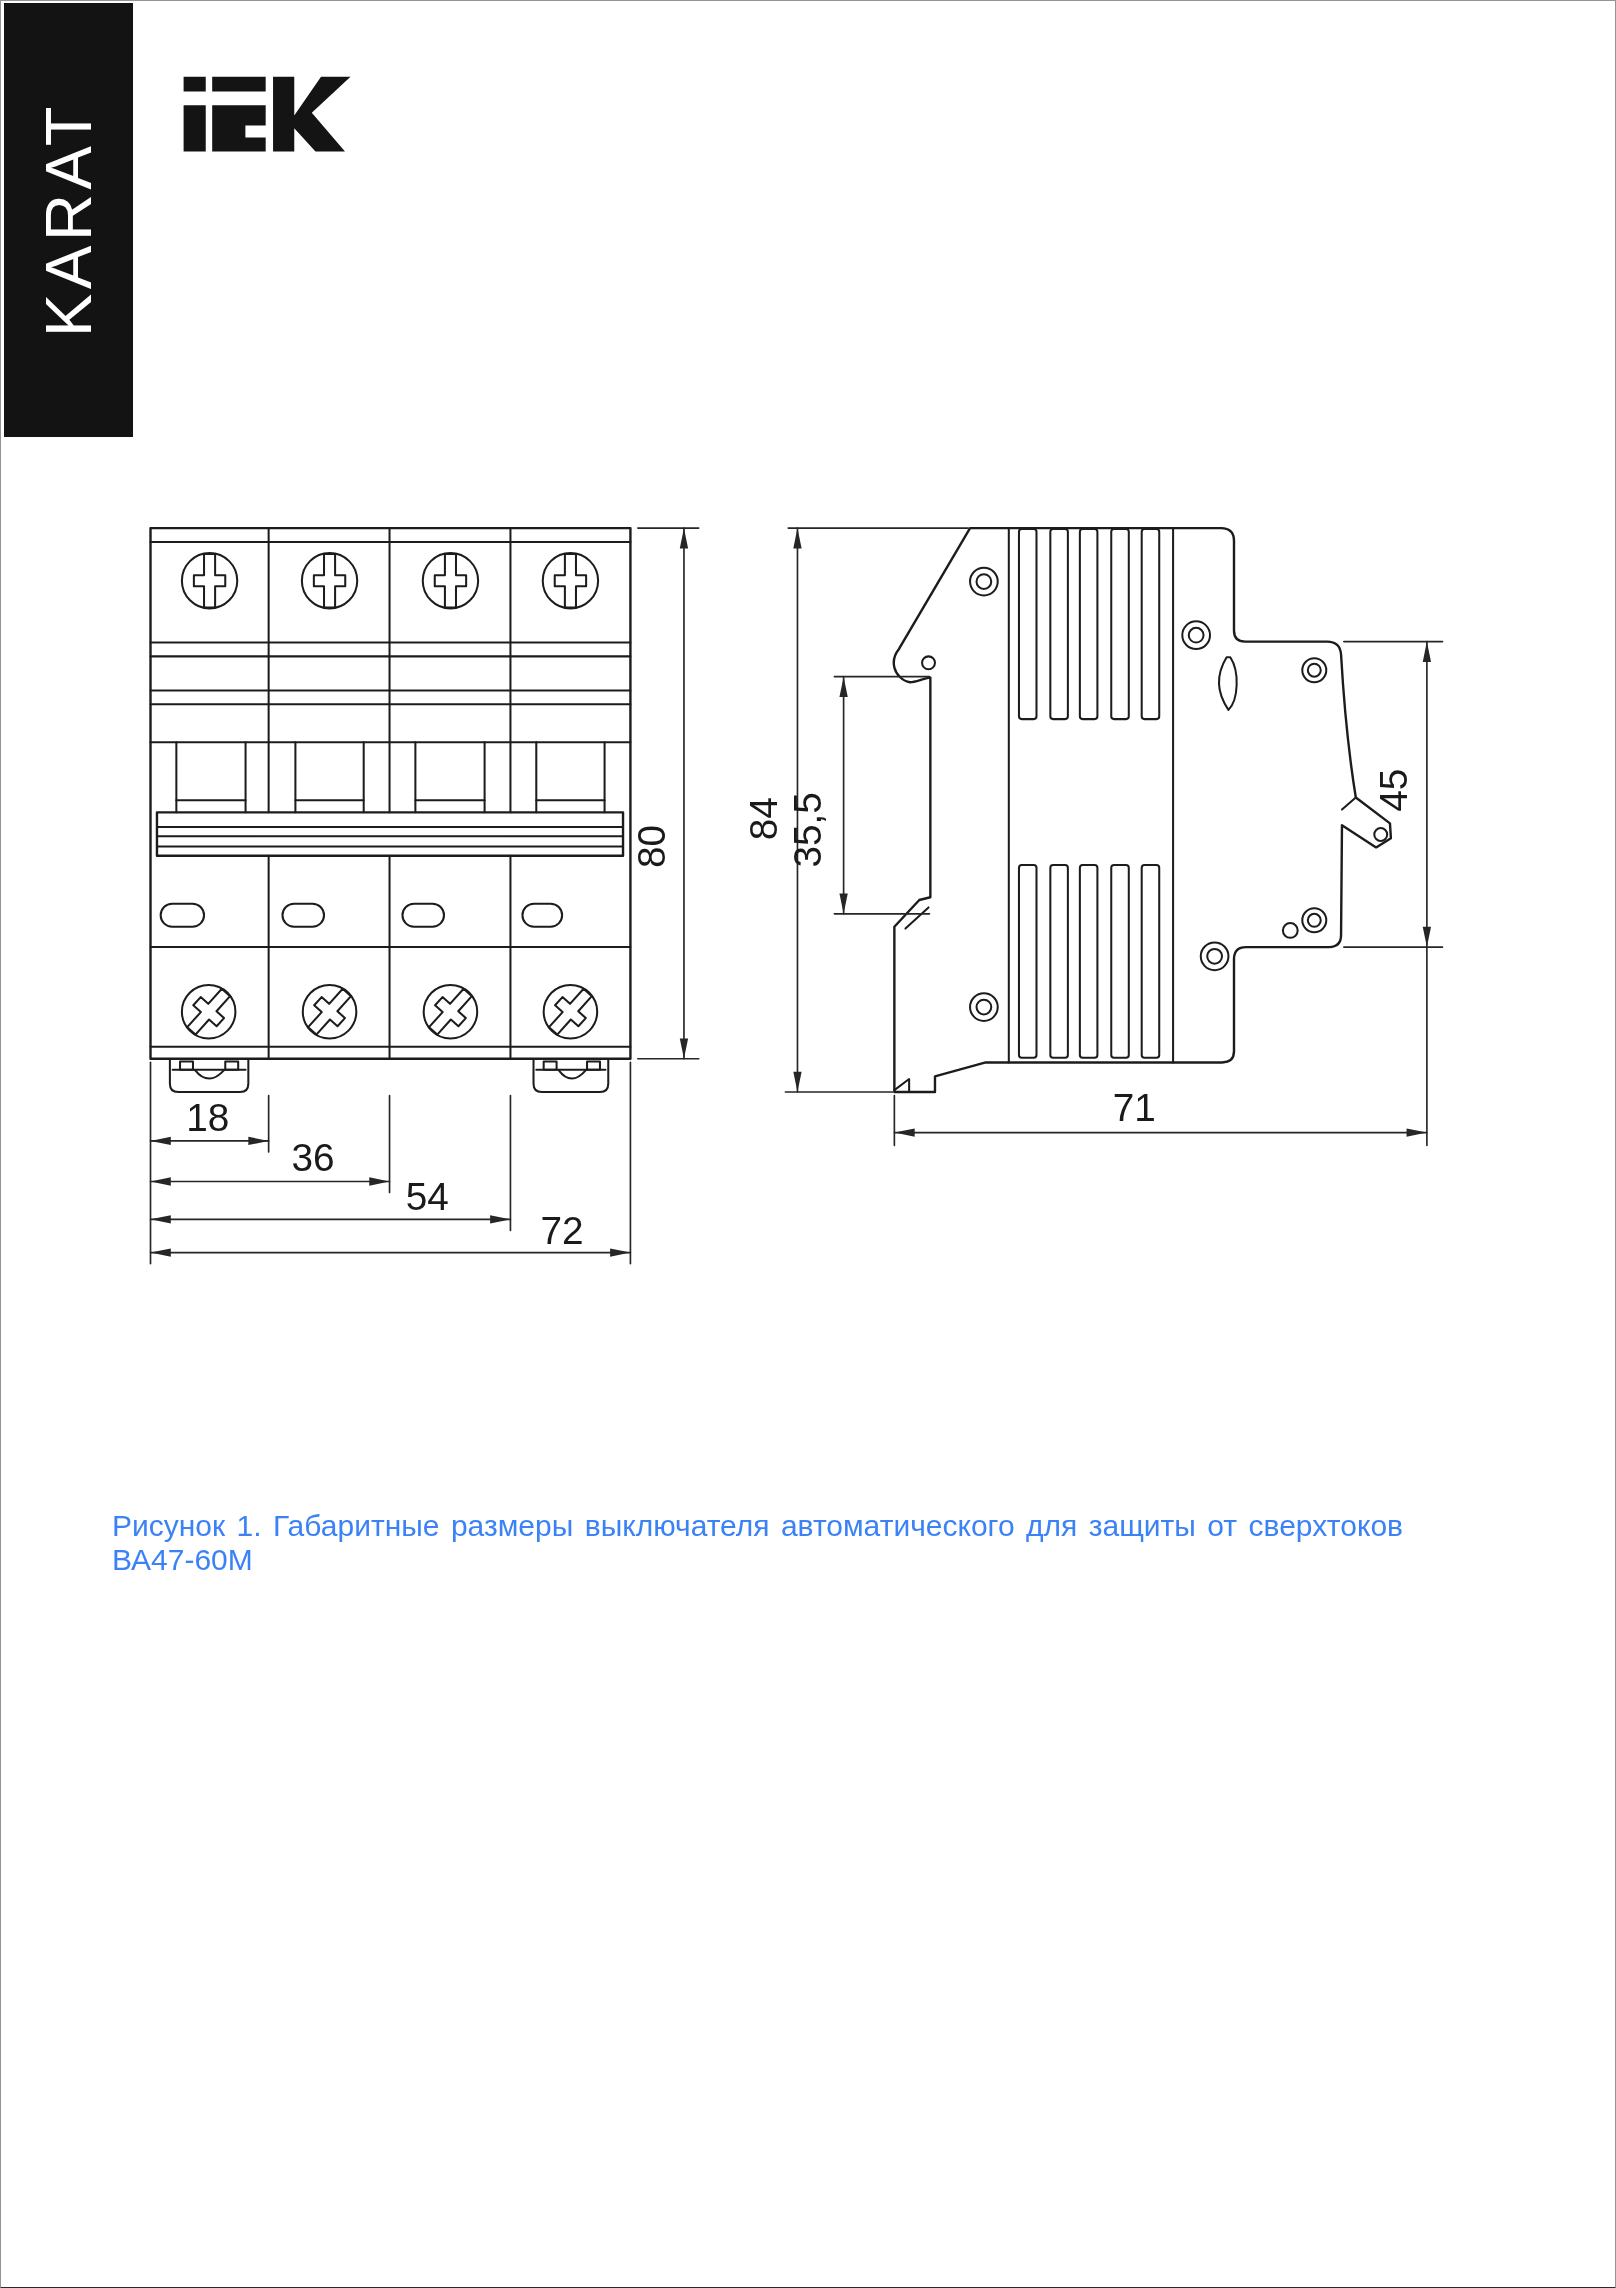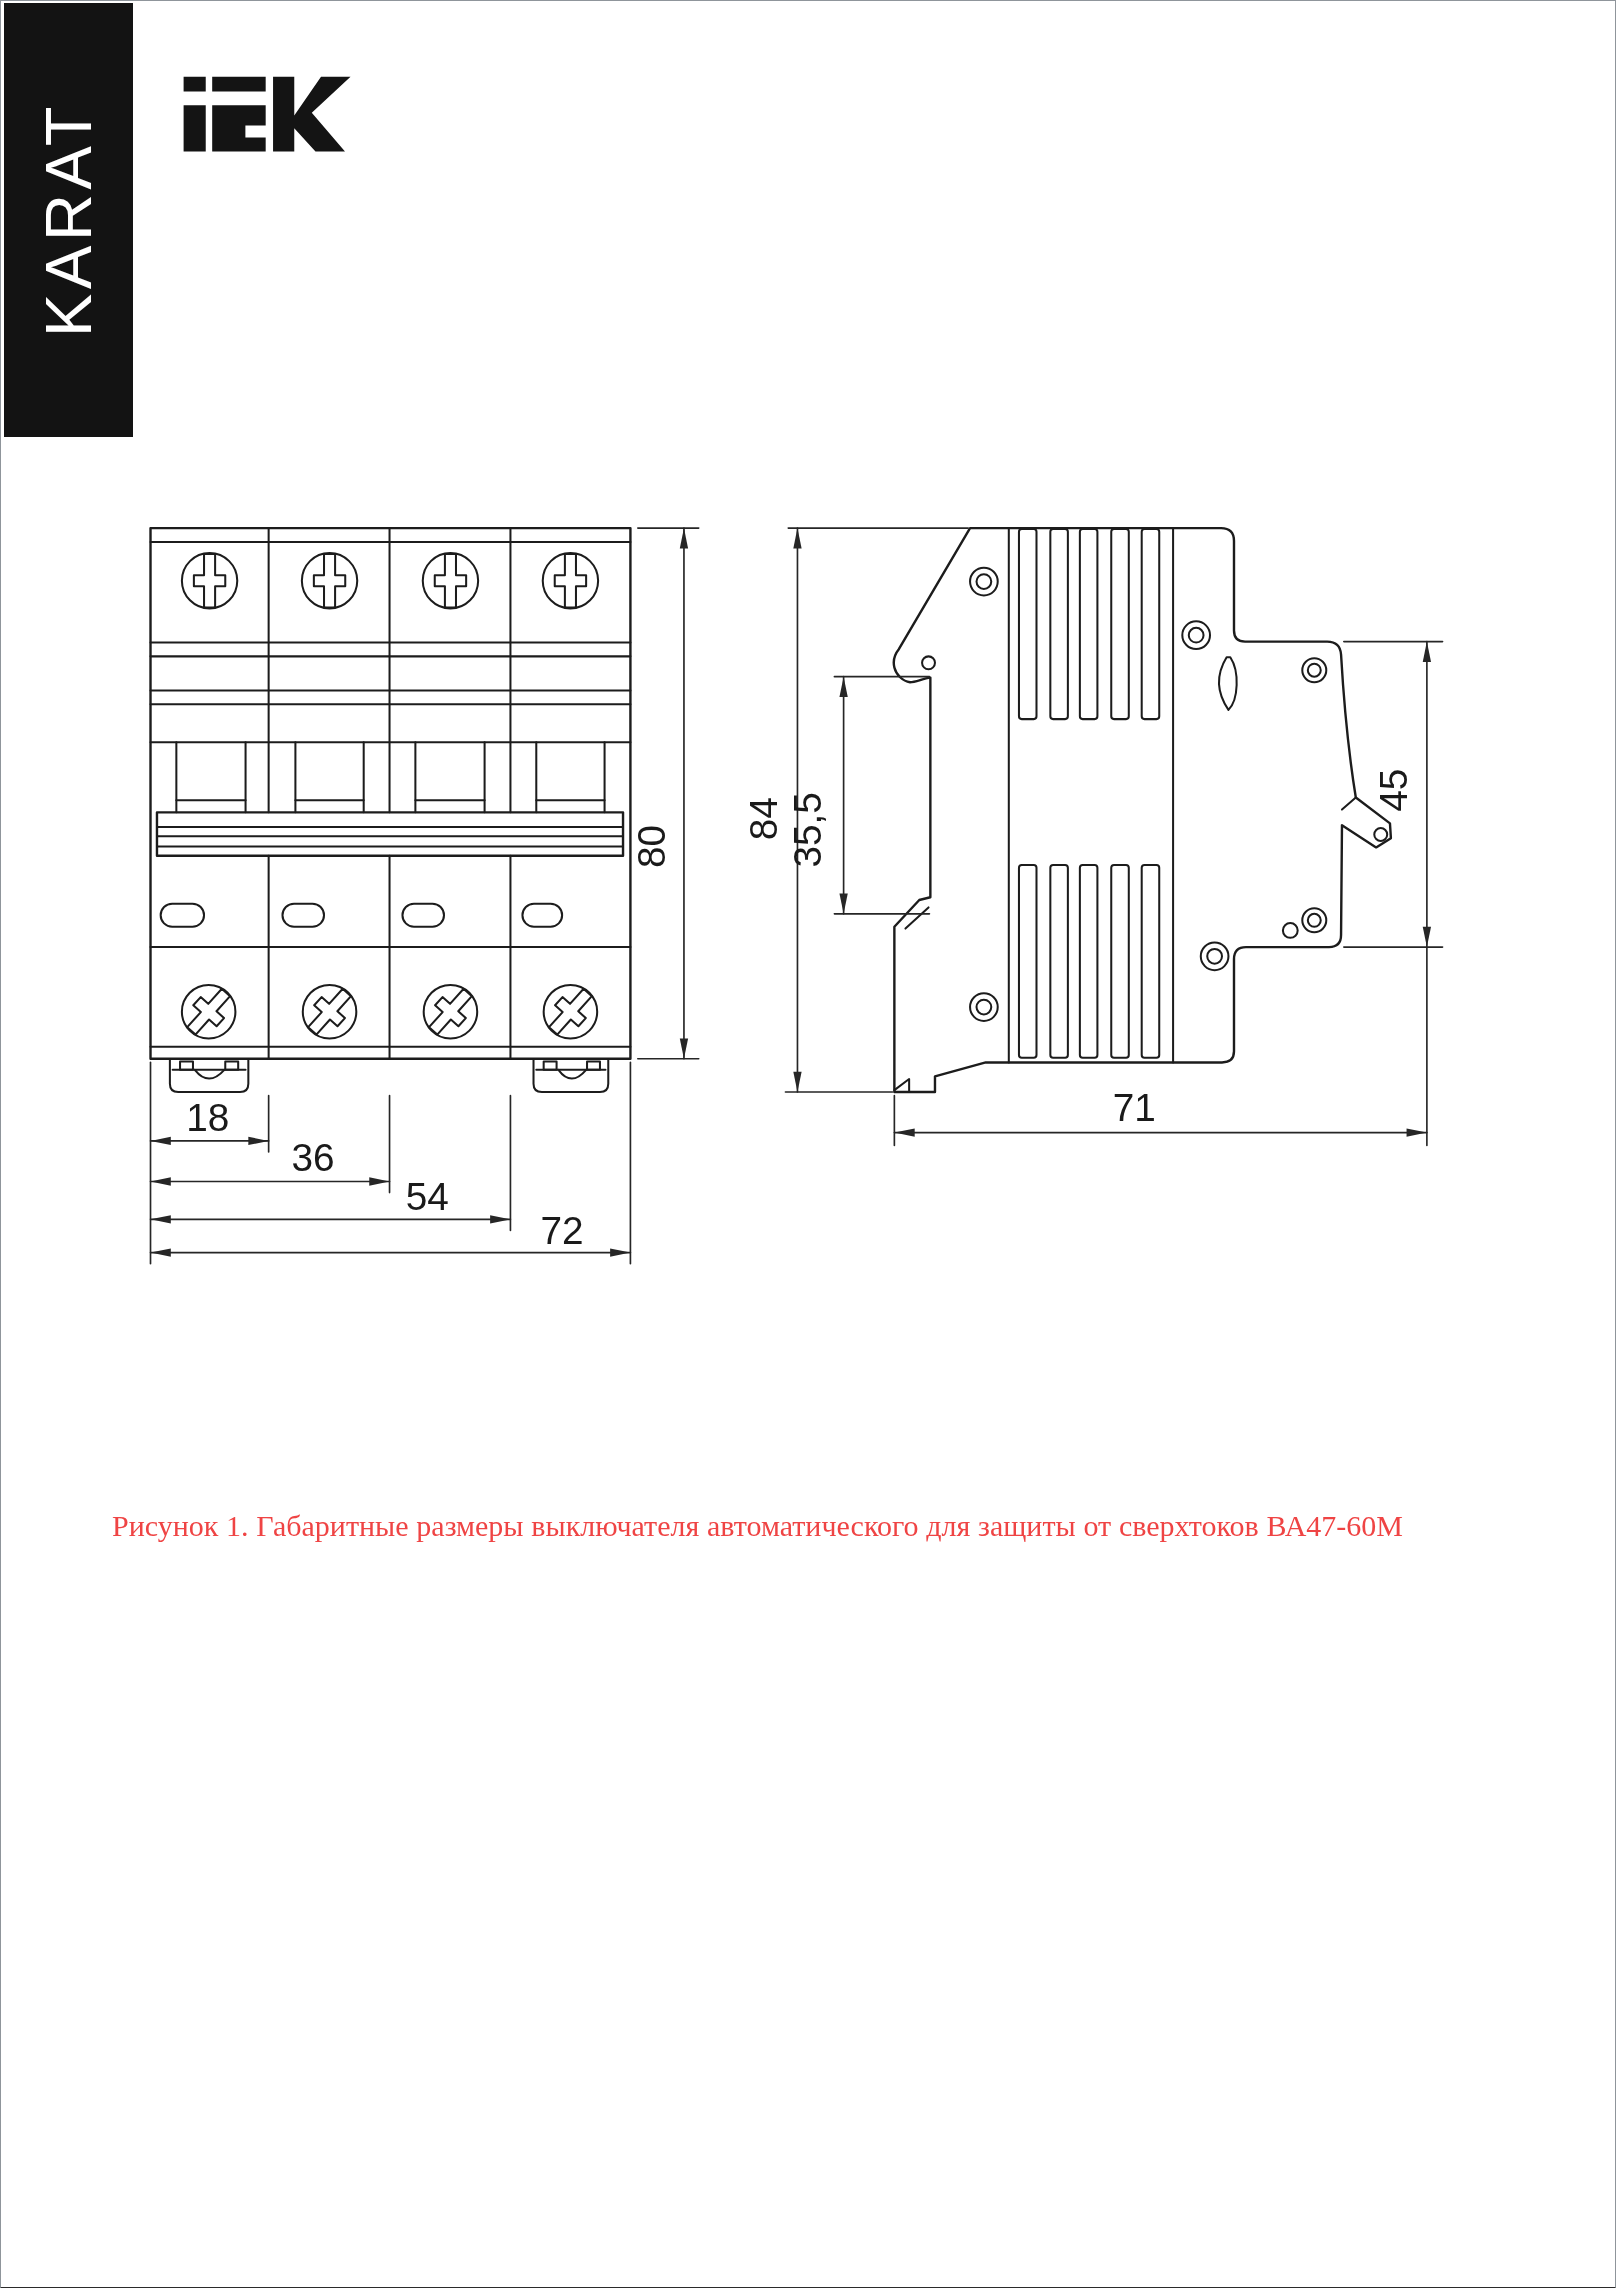--- a/index.html
+++ b/index.html
@@ -24,24 +24,23 @@
   }
   #logo-svg{position:absolute;left:0;top:0;}
   #drawing-svg{position:absolute;left:0;top:0;}
   .ln{fill:none;stroke:#1c1c1c;stroke-width:2.6;stroke-linejoin:round;stroke-linecap:round;}
   .lt{fill:none;stroke:#1c1c1c;stroke-width:2.2;stroke-linejoin:round;stroke-linecap:round;}
   .dim{fill:none;stroke:#262626;stroke-width:1.8;stroke-linecap:round;}
   .arr{fill:#262626;stroke:none;}
   .dimtxt{font-family:"Liberation Sans",sans-serif;font-size:42px;fill:#1a1a1a;}
   #figure-caption{
     position:absolute;left:111px;top:1508px;width:1291px;
-    font-size:30px;color:#ef4444;
+    font-size:30px;color:#3b82f6;
     text-align:justify;text-align-last:justify;
     white-space:normal;
-    font-family:Liberation Serif, serif;
   }
 </style>
 </head>
 <body>
 
 <div id="page">
 
   <div id="karat-banner" style="background:#131313;color:#ffffff;">
     <div class="vtext">KARAT</div>
   </div>

